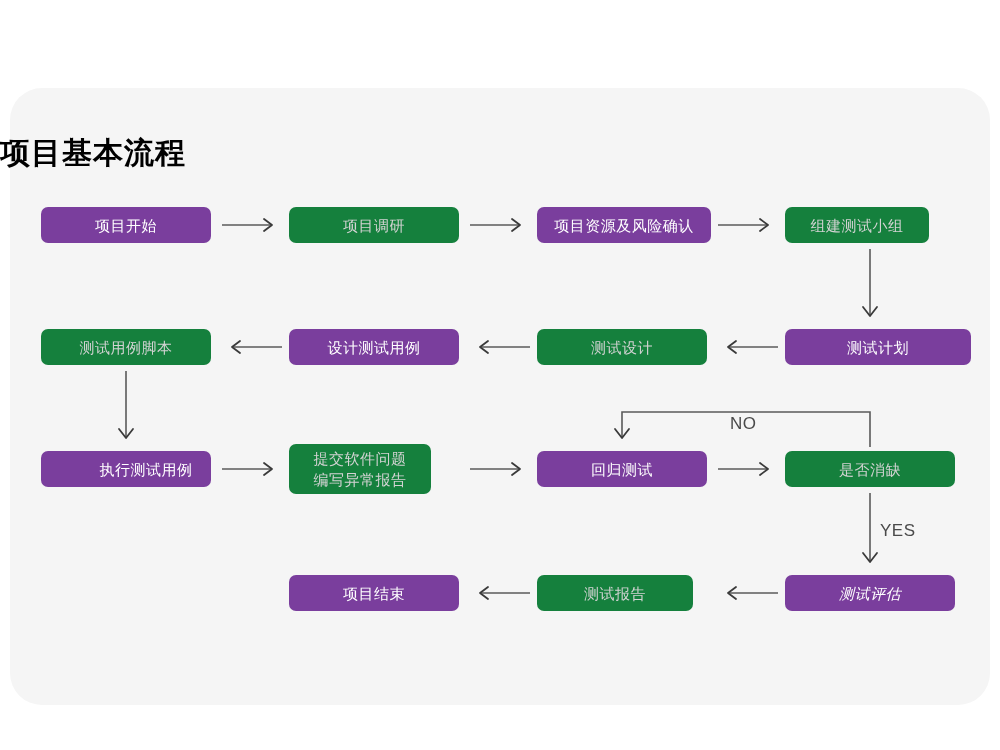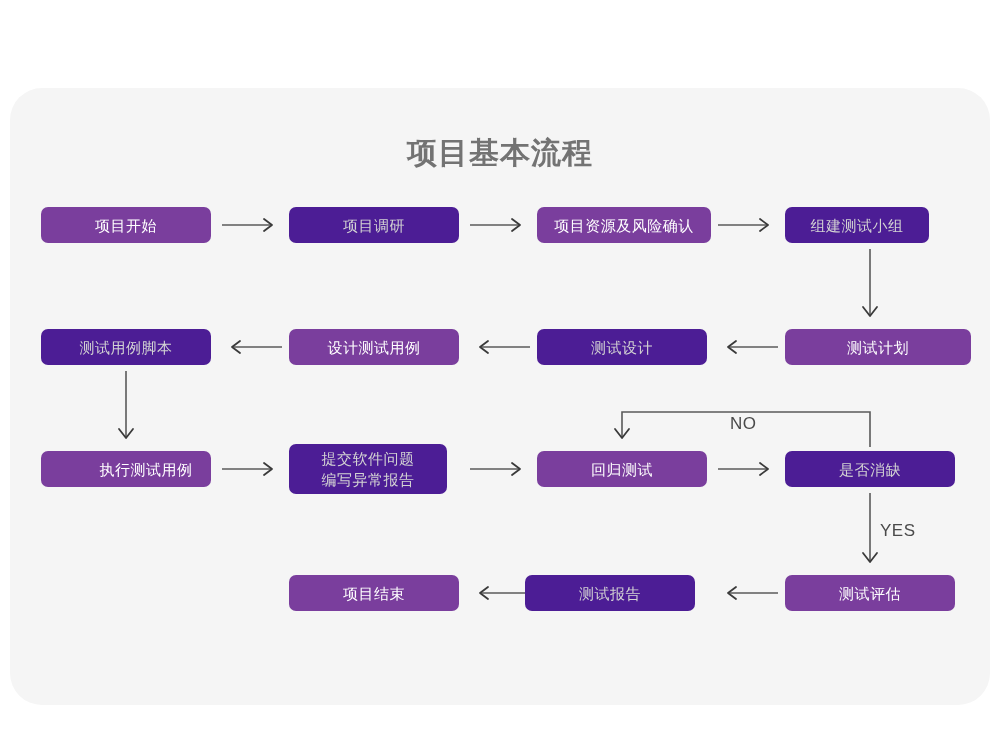--- a/index.html
+++ b/index.html
@@ -29,25 +29,24 @@
     background: #f5f5f5;
     border-radius: 32px;
   }
 
   
   #title {
     position: absolute;
     left: 0;
     top: 133px;
     width: 1000px;
-    text-align: center;
     font-size: 30px;
     font-weight: 700;
     letter-spacing: 1px;
-    color: #737373;
+    color: #000000;
     line-height: 40px;
   }
 
   
   .node {
     position: absolute;
     box-sizing: border-box;
     border-radius: 7px;
     display: flex;
     align-items: center;
@@ -57,21 +56,21 @@
     line-height: 21px;
     letter-spacing: 0.5px;
     white-space: pre-line;
     user-select: none;
   }
   .node.purple {
     background: #7a3e9d;
     color: #ffffff;
   }
   .node.gray {
-    background: #4c1d95;
+    background: #15803d;
     color: #d3d3d3;
     border-radius: 7px;
   }
 
   
   #edges {
     position: absolute;
     left: 0;
     top: 0;
     width: 1000px;
@@ -195,26 +194,26 @@
   <div class="node gray" style="left:41px;  top:329px; width:170px; height:36px;">测试用例脚本</div>
 
   <div class="node purple" style="left:289px; top:329px; width:170px; height:36px;">设计测试用例</div>
 
   <div class="node gray" style="left:537px; top:329px; width:170px; height:36px;">测试设计</div>
 
   <div class="node purple" style="left:785px; top:329px; width:186px; height:36px;">测试计划</div>
 
   <div class="node purple" style="left:41px;  top:451px; width:170px; height:36px;padding-left:40px;">执行测试用例</div>
 
-  <div class="node gray" style="left:289px; top:444px; width:158px; height:50px;">提交软件问题
+  <div class="node gray" style="left:289px; top:444px; width:142px; height:50px;">提交软件问题
 编写异常报告</div>
 
   <div class="node purple" style="left:537px; top:451px; width:170px; height:36px;">回归测试</div>
 
   <div class="node gray" style="left:785px; top:451px; width:170px; height:36px;">是否消缺</div>
 
   <div class="node purple" style="left:289px; top:575px; width:170px; height:36px;">项目结束</div>
 
-  <div class="node gray" style="left:525px; top:575px; width:170px; height:36px;">测试报告</div>
-
-  <div class="node purple" style="left:785px; top:575px; width:170px; height:36px;">测试评估</div>
+  <div class="node gray" style="left:537px; top:575px; width:156px; height:36px;">测试报告</div>
+
+  <div class="node purple" style="left:785px; top:575px; width:170px; height:36px;font-style:italic;">测试评估</div>
 
 </div>
 
 </body></html>

